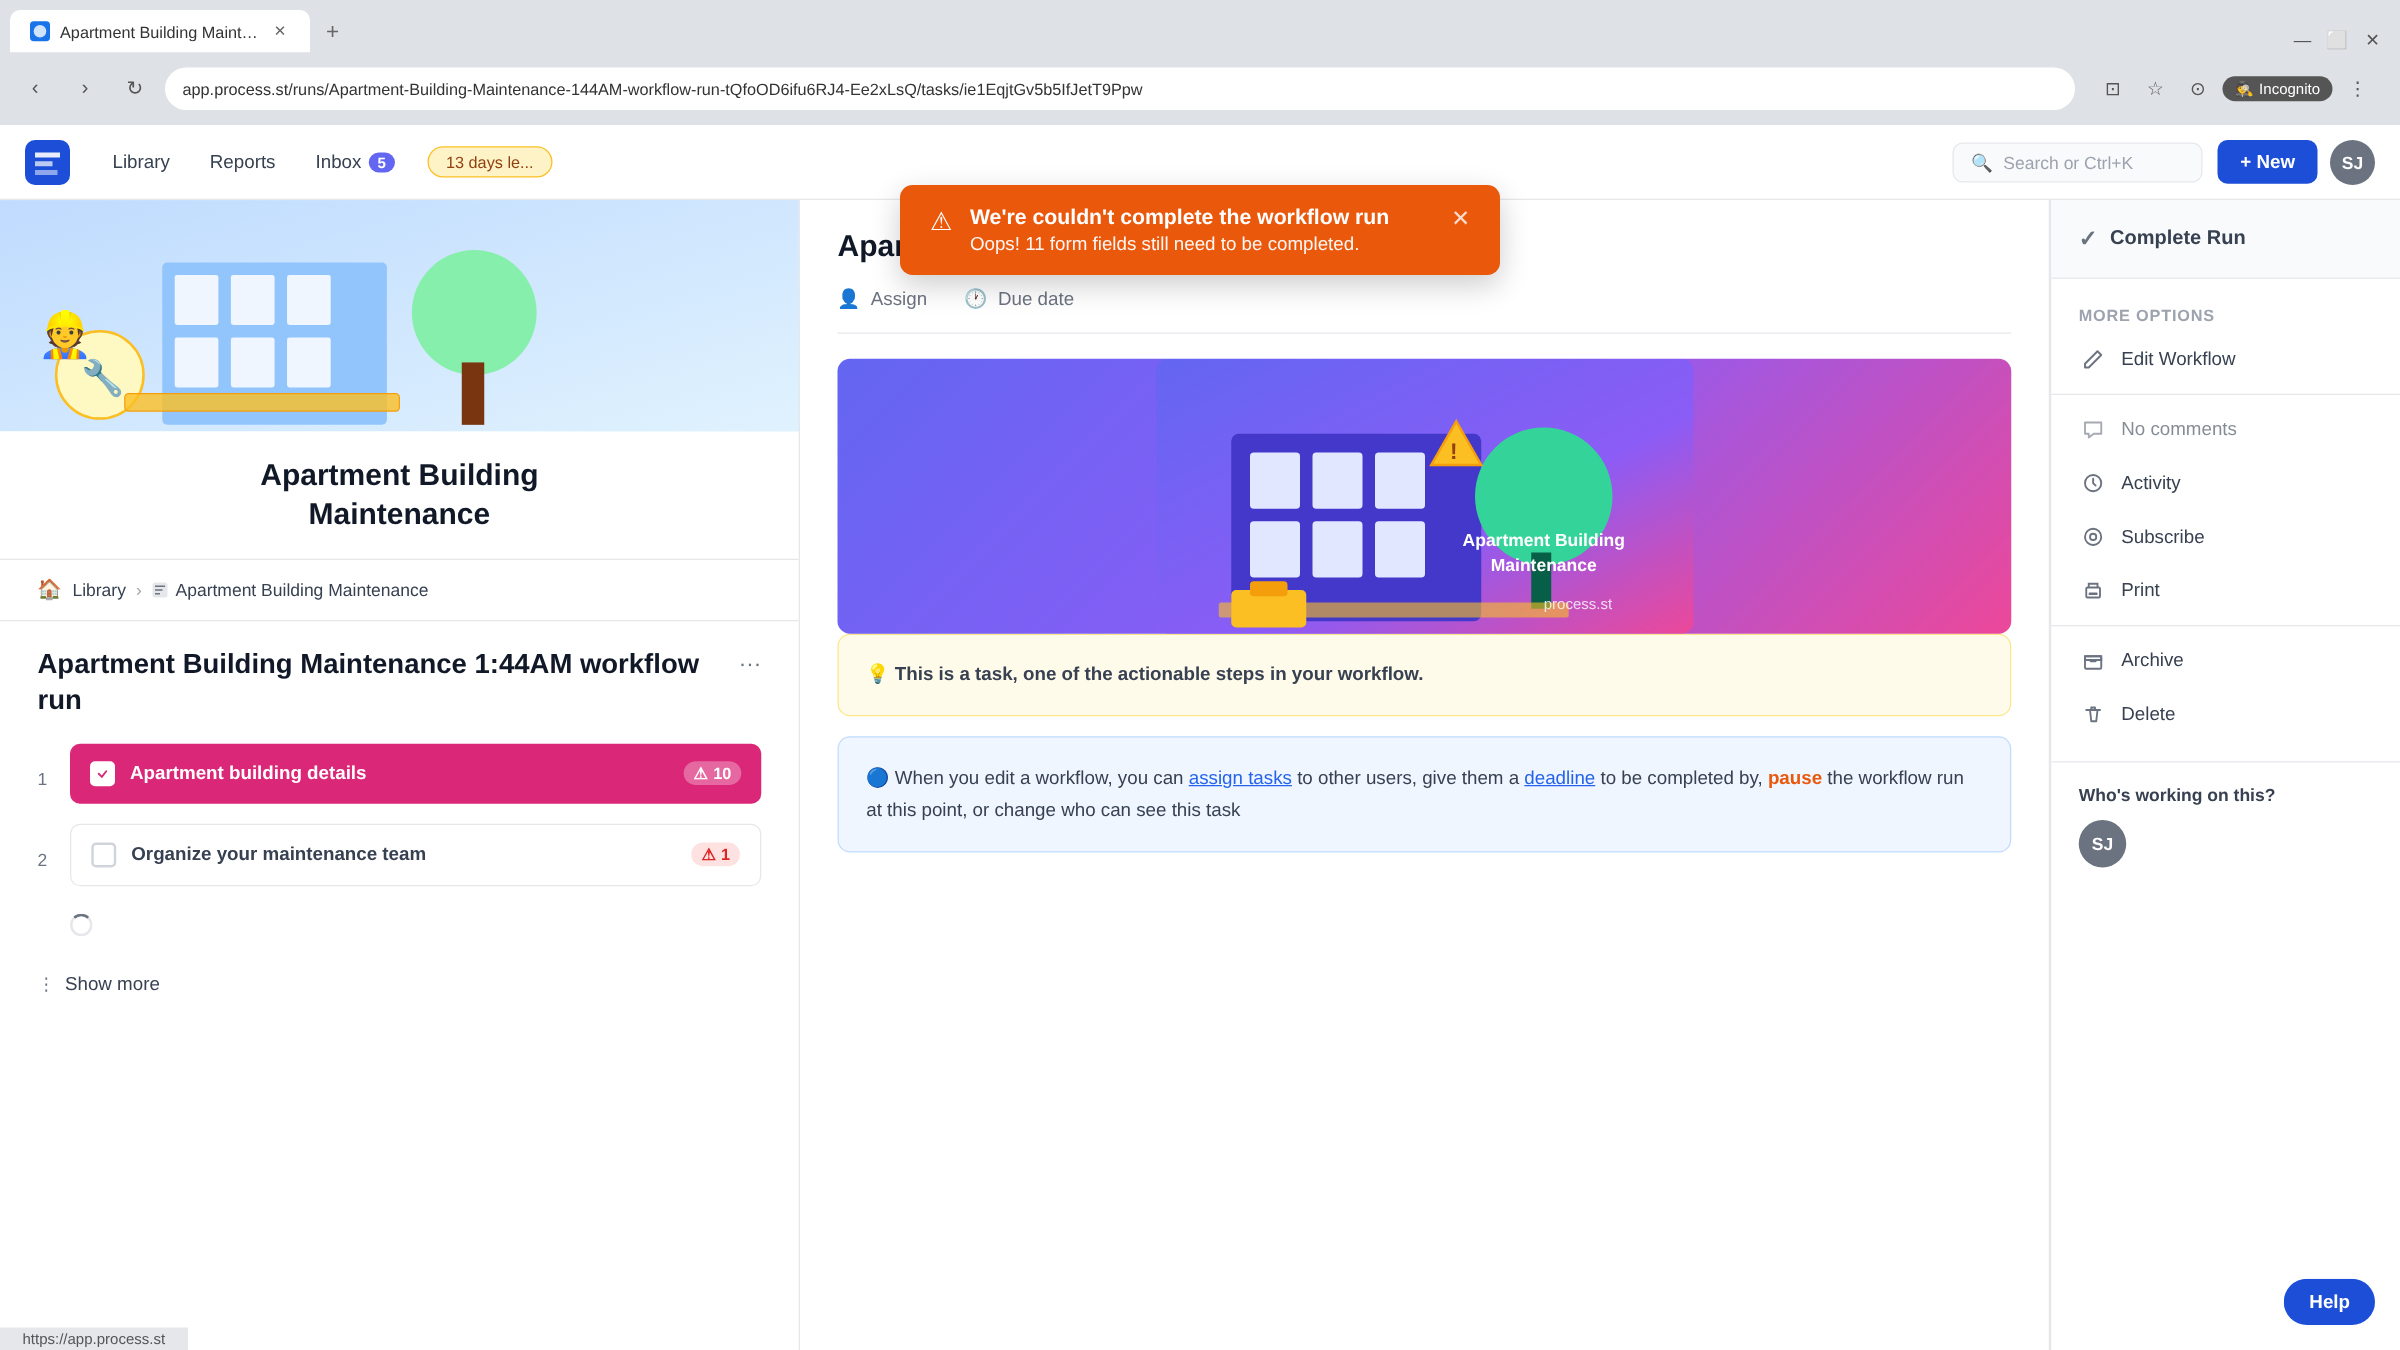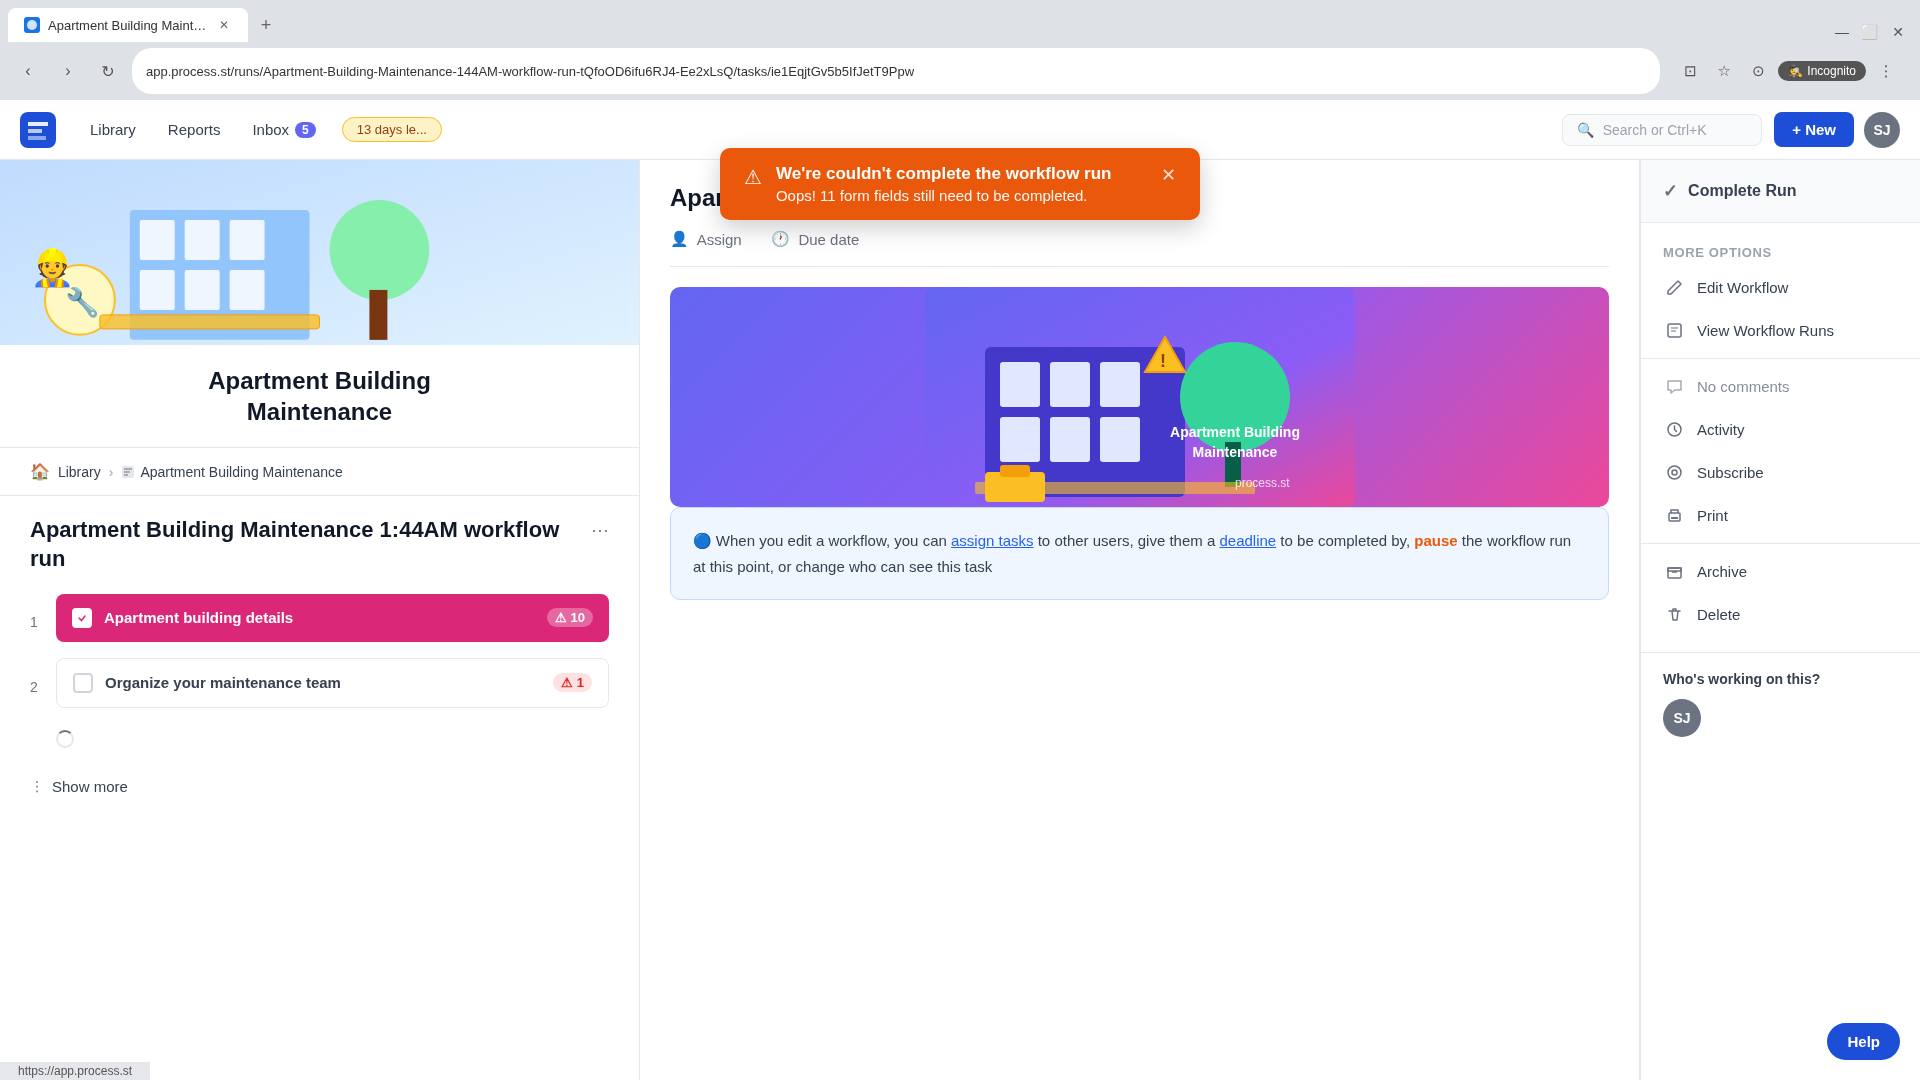--- a/index.html
+++ b/index.html
@@ -10,21 +10,21 @@
     .tab-bar { display: flex; align-items: flex-end; padding: 8px 0 0 8px; height: 42px; }
     .tab { background: #fff; border-radius: 8px 8px 0 0; padding: 8px 16px; display: flex; align-items: center; gap: 8px; font-size: 13px; color: #333; min-width: 200px; height: 34px; }
     .tab-favicon { width: 16px; height: 16px; background: #1a73e8; border-radius: 3px; display: flex; align-items: center; justify-content: center; }
     .tab-close { margin-left: auto; width: 16px; height: 16px; display: flex; align-items: center; justify-content: center; border-radius: 50%; color: #666; font-size: 12px; cursor: pointer; }
     .tab-add { width: 28px; height: 28px; display: flex; align-items: center; justify-content: center; border-radius: 50%; color: #666; font-size: 18px; cursor: pointer; margin-left: 4px; margin-bottom: 3px; }
     .tab-bar-extra { margin-left: auto; display: flex; align-items: center; gap: 8px; padding-right: 12px; }
     .win-btn { width: 20px; height: 20px; display: flex; align-items: center; justify-content: center; color: #555; font-size: 14px; }
 
     .address-bar { background: #dee1e6; height: 58px; display: flex; align-items: center; padding: 0 12px; gap: 8px; }
     .nav-btn { width: 32px; height: 32px; display: flex; align-items: center; justify-content: center; border-radius: 50%; color: #555; font-size: 16px; cursor: pointer; }
-    .url-bar { flex: 1; background: #fff; border-radius: 20px; height: 46px; display: flex; align-items: center; padding: 0 14px; font-size: 13px; color: #333; }
+    .url-bar { flex: 1; background: #fff; border-radius: 20px; height: 34px; display: flex; align-items: center; padding: 0 14px; font-size: 13px; color: #333; }
     .browser-icons { display: flex; align-items: center; gap: 6px; padding: 0 8px; }
     .browser-icon { width: 28px; height: 28px; display: flex; align-items: center; justify-content: center; color: #555; font-size: 15px; cursor: pointer; }
     .incognito-badge { background: #555; color: white; border-radius: 12px; padding: 3px 10px; font-size: 12px; display: flex; align-items: center; gap: 4px; }
 
     
     .app { width: 100%; height: 980px; display: flex; flex-direction: column; background: #1d4ed8; }
 
     
     .top-nav { height: 60px; background: #fff; border-bottom: 1px solid #e5e7eb; display: flex; align-items: center; padding: 0 20px; gap: 0; z-index: 10; }
     .logo { width: 36px; height: 36px; margin-right: 20px; }
@@ -355,20 +355,26 @@
 
           <rect x="50" y="195" width="280" height="12" fill="#fbbf24" rx="2" opacity="0.6"></rect>
 
           <text x="310" y="200" font-size="12" fill="white" opacity="0.8" font-family="sans-serif">process.st</text>
 
           <text x="310" y="150" font-size="14" fill="white" text-anchor="middle" font-family="sans-serif" font-weight="600">Apartment Building</text>
           <text x="310" y="170" font-size="14" fill="white" text-anchor="middle" font-family="sans-serif" font-weight="600">Maintenance</text>
         </svg>
       </div>
 
+      <div class="task-info-box">
+        <div class="task-info-text">
+          <span>💡 </span>
+          <strong>This is a task, one of the actionable steps in your workflow.</strong>
+        </div>
+      </div>
 
       <div class="task-workflow-box">
         <div class="task-workflow-text">
           <span>🔵 </span>
           <span>When you edit a workflow, you can </span>
           <span class="task-workflow-link">assign tasks</span>
           <span> to other users, give them a </span>
           <span class="task-workflow-link">deadline</span>
           <span> to be completed by, </span>
           <span class="task-workflow-highlight">pause</span>
@@ -389,29 +395,20 @@
 
         <div class="options-item">
           <div class="options-item-icon">
             <svg width="17" height="17" viewBox="0 0 17 17" fill="none">
                 <path d="M12 2l3 3L5 15H2v-3L12 2z" stroke="#6b7280" stroke-width="1.5" stroke-linejoin="round"></path>
               </svg>
           </div>
           <span>Edit Workflow</span>
         </div>
 
-        <div class="options-item">
-          <div class="options-item-icon">
-            <svg width="17" height="17" viewBox="0 0 17 17" fill="none">
-                <rect x="2" y="2" width="13" height="13" rx="2" stroke="#6b7280" stroke-width="1.5"></rect>
-                <path d="M5 6h7M5 9h5" stroke="#6b7280" stroke-width="1.2"></path>
-              </svg>
-          </div>
-          <span>View Workflow Runs</span>
-        </div>
 
         <div class="options-divider"></div>
 
         <div class="options-item" style="opacity:0.6;">
           <div class="options-item-icon">
             <svg width="17" height="17" viewBox="0 0 17 17" fill="none">
                 <path d="M2 3h13v9H9l-4 3V12H2V3z" stroke="#6b7280" stroke-width="1.5" stroke-linejoin="round"></path>
               </svg>
           </div>
           <span>No comments</span>

